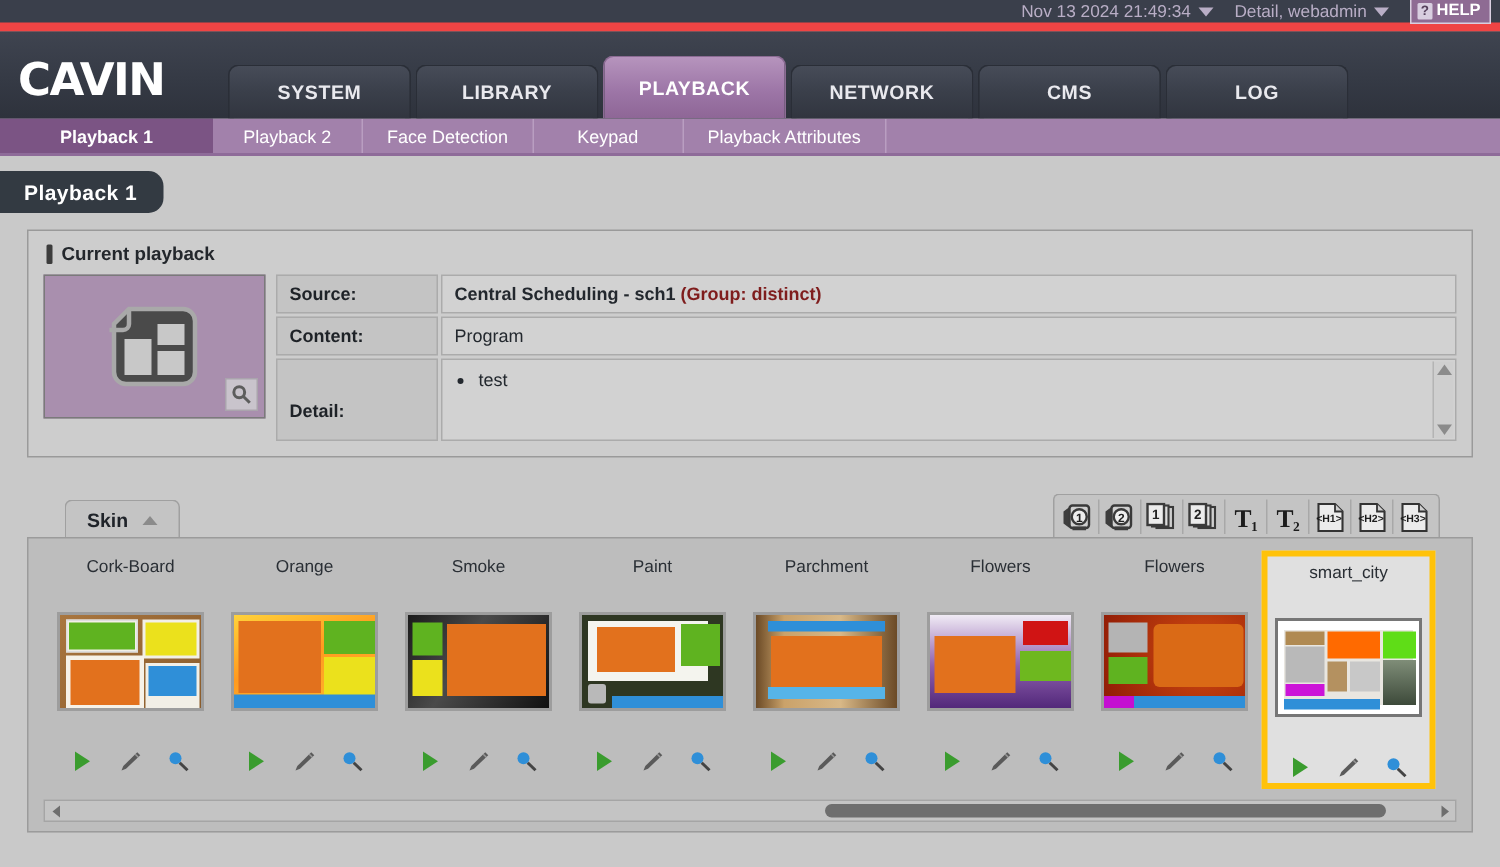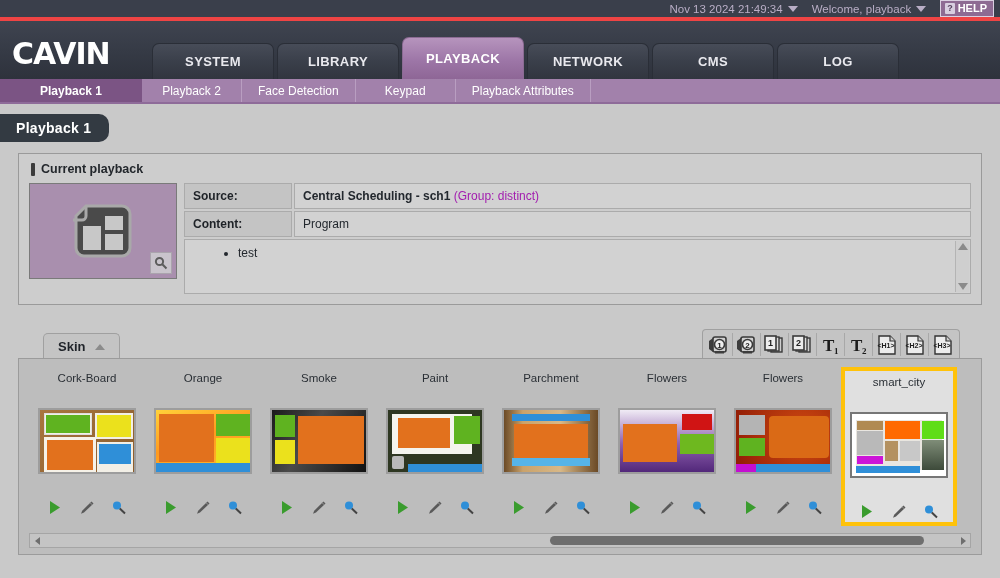--- a/index.html
+++ b/index.html
@@ -13,21 +13,21 @@
 
   
   .topbar {
     height: 21px;
     background: #3a3f4b;
     display: flex;
     align-items: center;
     justify-content: flex-end;
     padding-right: 6px;
     gap: 14px;
-    border-bottom: 4px solid #ef4444;
+    border-bottom: 6px solid #ef4444;
   }
   .topbar-item {
     color: #b9aec6;
     font-size: 11.5px;
     display: flex;
     align-items: center;
     gap: 5px;
     white-space: nowrap;
   }
   .caret-down {
@@ -170,28 +170,28 @@
     display: flex; align-items: center;
   }
   .pb-val {
     flex: 1;
     background: #d2d2d2; border: 1px solid #ababab;
     font-size: 12px; color: #23282e;
     padding: 5px 8px;
     display: flex; align-items: center;
   }
   .pb-val b { font-weight: bold; }
-  .pb-val .muted { color: #a21caf; font-weight: normal; }
+  .pb-val .muted { color: #7f1d1d; font-weight: bold; }
   .pb-detail {
     flex: 1; background: #d2d2d2; border: 1px solid #ababab;
     position: relative; height: 55px; padding: 6px 20px 0 8px;
     font-size: 12px; color: #23282e;
   }
   .pb-detail ul { margin-left: 16px; }
-  .pb-detail li { font-size: 12px; margin-left: 29px; }
+  .pb-detail li { font-size: 12px; }
   .mini-scroll {
     position: absolute; right: 1px; top: 1px; bottom: 1px; width: 14px;
     background: #cfcfcf; border-left: 1px solid #b4b4b4;
     display: flex; flex-direction: column; justify-content: space-between;
     align-items: center; padding: 2px 0;
   }
   .tri-up { width:0;height:0;border-left:5px solid transparent;border-right:5px solid transparent;border-bottom:7px solid #8b8b8b; }
   .tri-dn { width:0;height:0;border-left:5px solid transparent;border-right:5px solid transparent;border-top:7px solid #8b8b8b; }
 
   
@@ -279,21 +279,21 @@
 </style>
 </head>
 <body>
 
 <div class="topbar">
   <div class="topbar-item">
     <span>Nov 13 2024 21:49:34</span>
     <span class="caret-down"></span>
   </div>
   <div class="topbar-item">
-    <span>Welcome, playback</span>
+    <span>Detail, webadmin</span>
     <span class="caret-down"></span>
   </div>
   <div class="help-btn">
     <span class="help-q">?</span>
     <span>HELP</span>
   </div>
 </div>
 
 <div class="navbar">
   <div class="logo">CAVIN</div>
@@ -372,20 +372,21 @@
             <b>Central Scheduling - sch1</b>
             <span>&nbsp;</span>
             <span class="muted">(Group: distinct)</span>
           </div>
         </div>
         <div class="pb-row">
           <div class="pb-lbl">Content:</div>
           <div class="pb-val">Program</div>
         </div>
         <div class="pb-row" style="align-items:stretch">
+          <div class="pb-lbl" style="align-items:flex-end;padding-bottom:12px;height:55px">Detail:</div>
           <div class="pb-detail">
             <ul>
               <li>test</li>
             </ul>
             <div class="mini-scroll">
               <span class="tri-up"></span>
               <span class="tri-dn"></span>
             </div>
           </div>
         </div>

